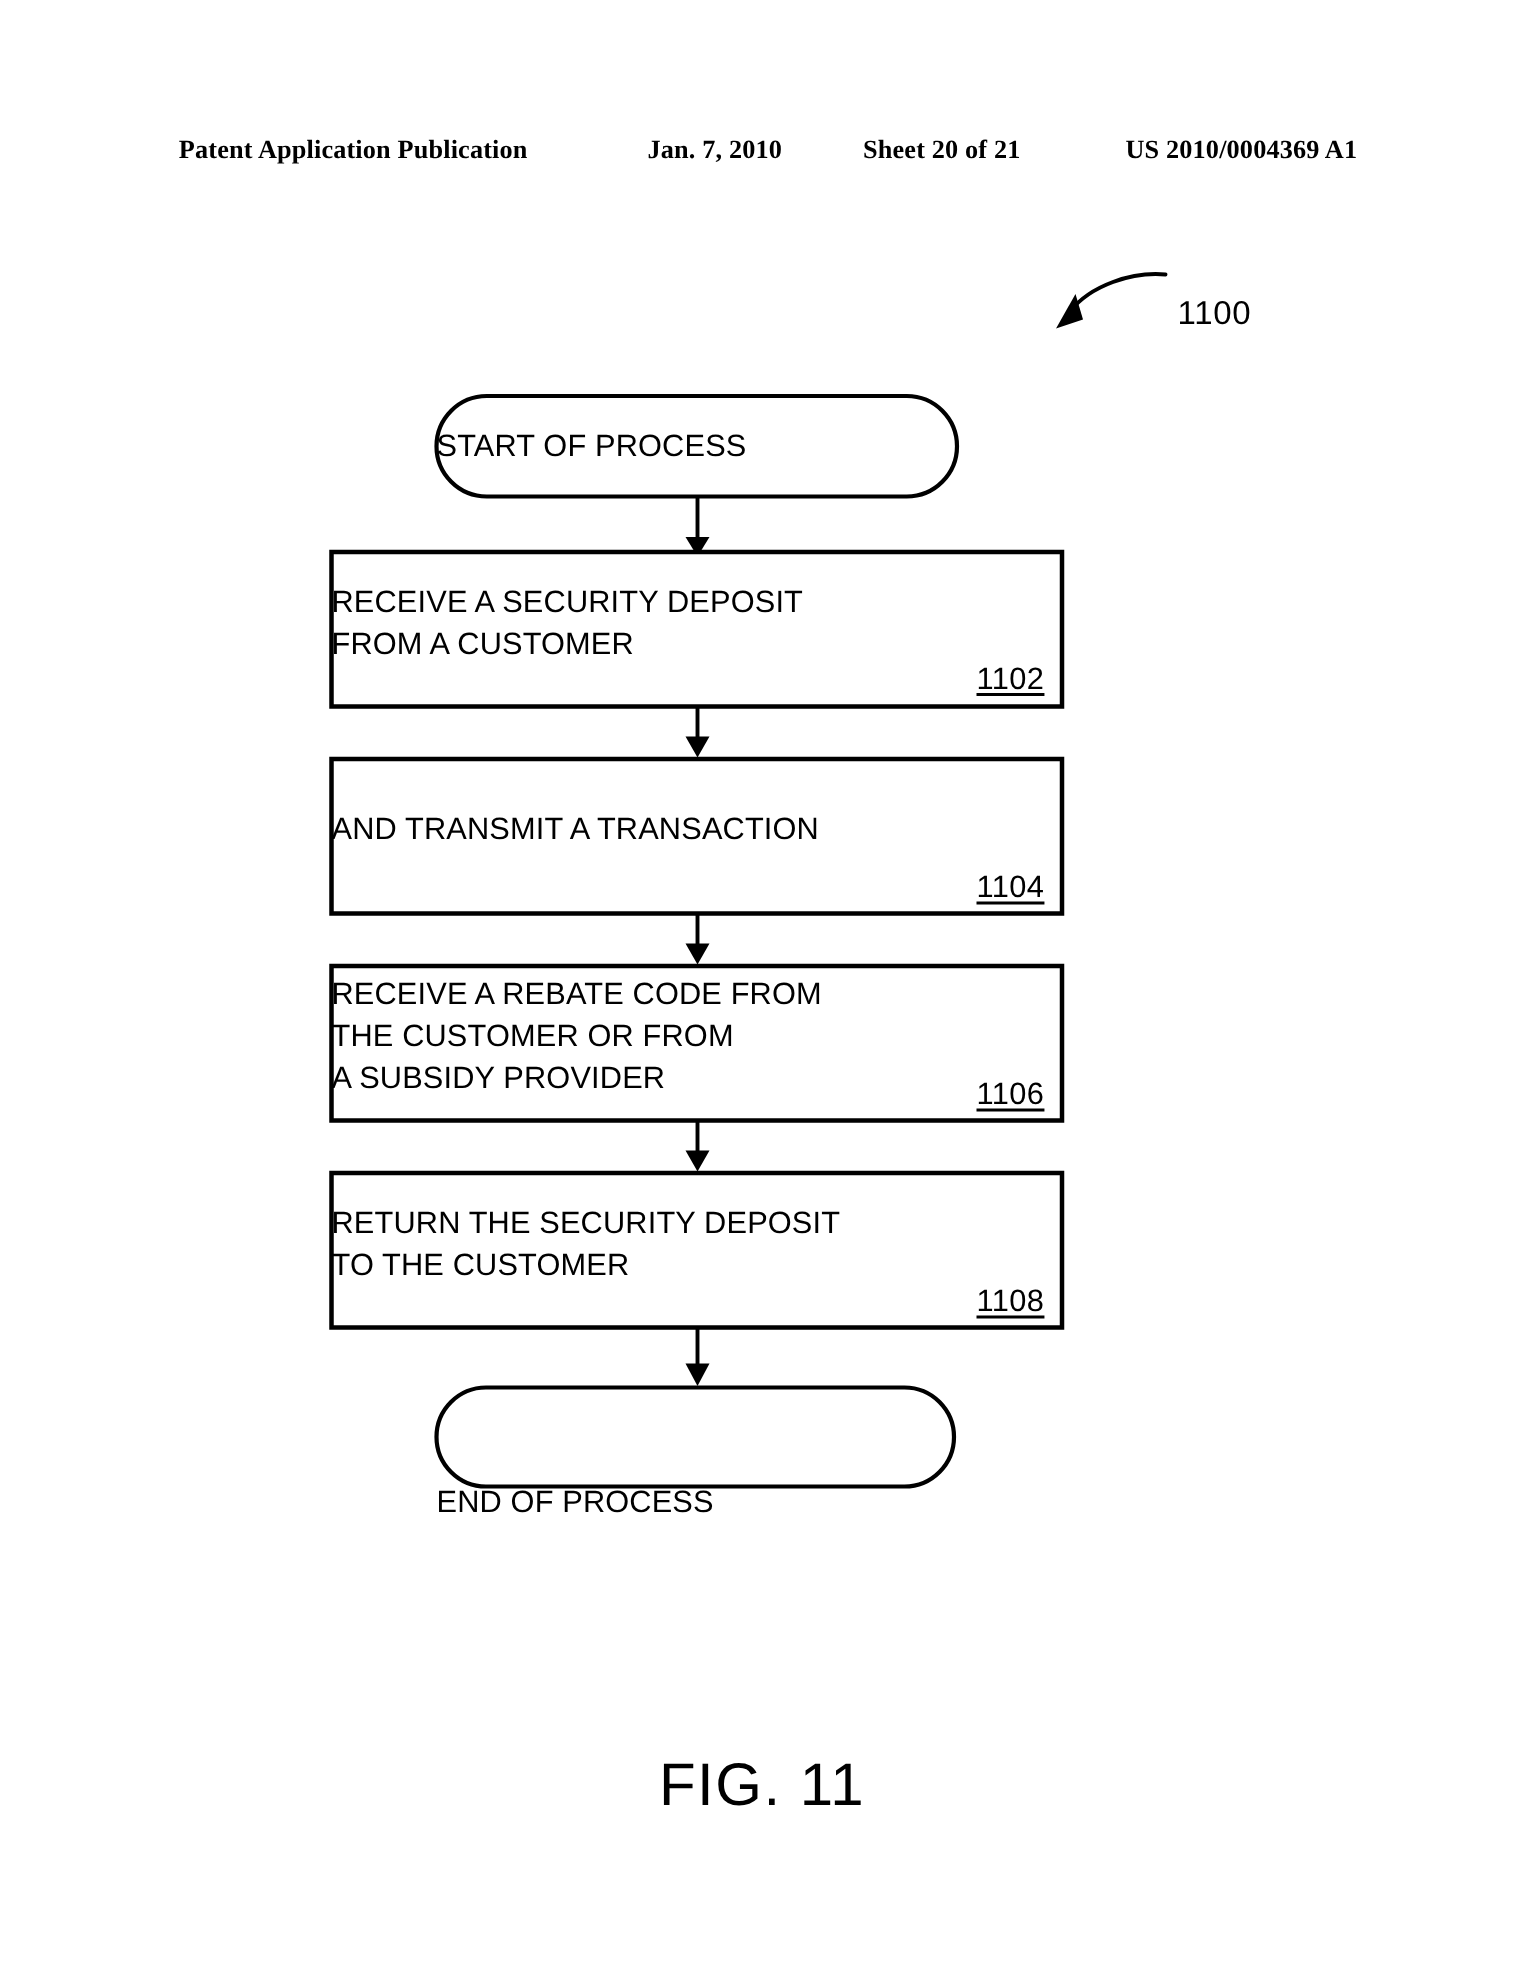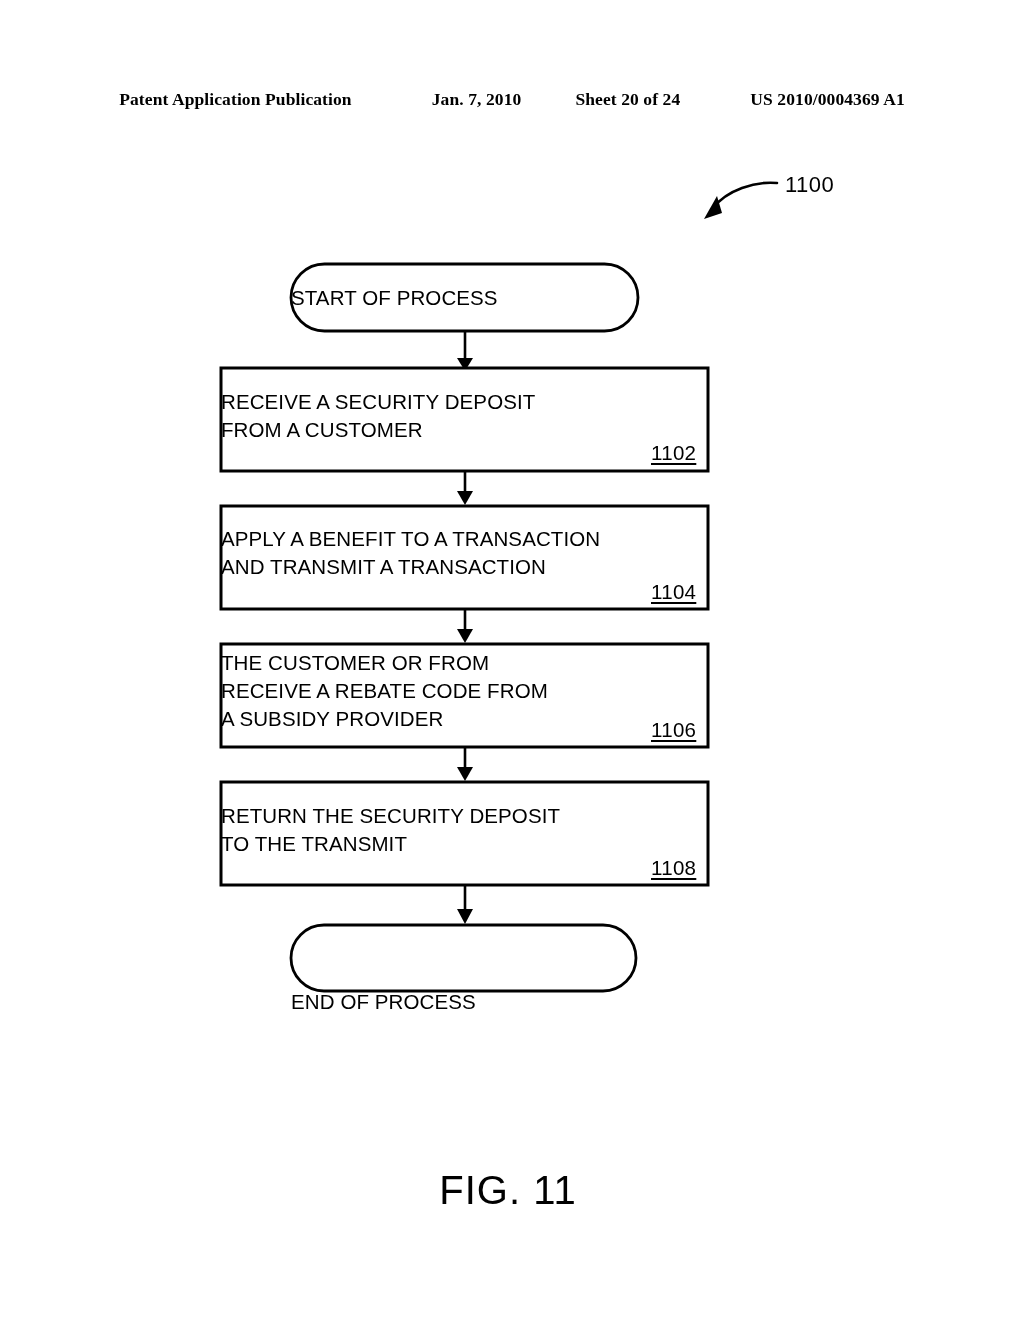--- a/index.html
+++ b/index.html
@@ -80,20 +80,21 @@
     text-underline-offset: 3px;
     color: #000000;
   }
 
   .callout-num {
     position: absolute;
     font-family: "Liberation Sans", sans-serif;
     font-size: 22px;
     letter-spacing: 0.5px;
     color: #000000;
+    margin-top: 24px;
   }
 
   .fig-caption {
     position: absolute;
     left: 0;
     top: 1168px;
     width: 1016px;
     text-align: center;
     font-family: "Liberation Sans", sans-serif;
     font-size: 40px;
@@ -102,21 +103,21 @@
   }
 </style>
 </head>
 <body>
 
 <div class="pub-header">
   <span class="seg">Patent Application Publication</span>
   <span class="hdr-gap-1"></span>
   <span class="seg">Jan. 7, 2010</span>
   <span class="hdr-gap-2"></span>
-  <span class="seg">Sheet 20 of 24</span>
+  <span class="seg">Sheet 20 of 21</span>
   <span class="hdr-gap-3"></span>
   <span class="seg">US 2010/0004369 A1</span>
 </div>
 
 <div class="figure-canvas">
   <svg viewBox="0 0 1024 1320" xmlns="http://www.w3.org/2000/svg">
     <defs>
       <marker id="arrowhead" markerWidth="10" markerHeight="10" refX="3.2" refY="4" orient="auto" markerUnits="userSpaceOnUse">
         <polygon points="0,0 8.6,0 4.3,11" fill="#000000"></polygon>
       </marker>
@@ -172,35 +173,34 @@
   <span class="line">START OF PROCESS</span>
 </div>
 
 <div class="node-text" style="left:221px; top:368px; width:470px; height:96px;">
   <span class="line">RECEIVE A SECURITY DEPOSIT</span>
   <span class="line">FROM A CUSTOMER</span>
 </div>
 <div class="ref-num" style="left:651px; top:441px;">1102</div>
 
 <div class="node-text" style="left:221px; top:506px; width:470px; height:94px;">
-  <span class="line">APPLY A BENEFIT TO A TRANSACTION</span>
   <span class="line">AND TRANSMIT A TRANSACTION</span>
 </div>
 <div class="ref-num" style="left:651px; top:580px;">1104</div>
 
 <div class="node-text" style="left:221px; top:644px; width:470px; height:94px;">
+  <span class="line">RECEIVE A REBATE CODE FROM</span>
   <span class="line">THE CUSTOMER OR FROM</span>
-  <span class="line">RECEIVE A REBATE CODE FROM</span>
   <span class="line">A SUBSIDY PROVIDER</span>
 </div>
 <div class="ref-num" style="left:651px; top:718px;">1106</div>
 
 <div class="node-text" style="left:221px; top:782px; width:470px; height:96px;">
   <span class="line">RETURN THE SECURITY DEPOSIT</span>
-  <span class="line">TO THE TRANSMIT</span>
+  <span class="line">TO THE CUSTOMER</span>
 </div>
 <div class="ref-num" style="left:651px; top:856px;">1108</div>
 
 <div class="node-text terminal-text" style="left:291px; top:925px; width:345px; height:66px;margin-top:44px;">
   <span class="line">END OF PROCESS</span>
 </div>
 
 <div class="fig-caption">FIG. 11</div>
 
 </body></html>

